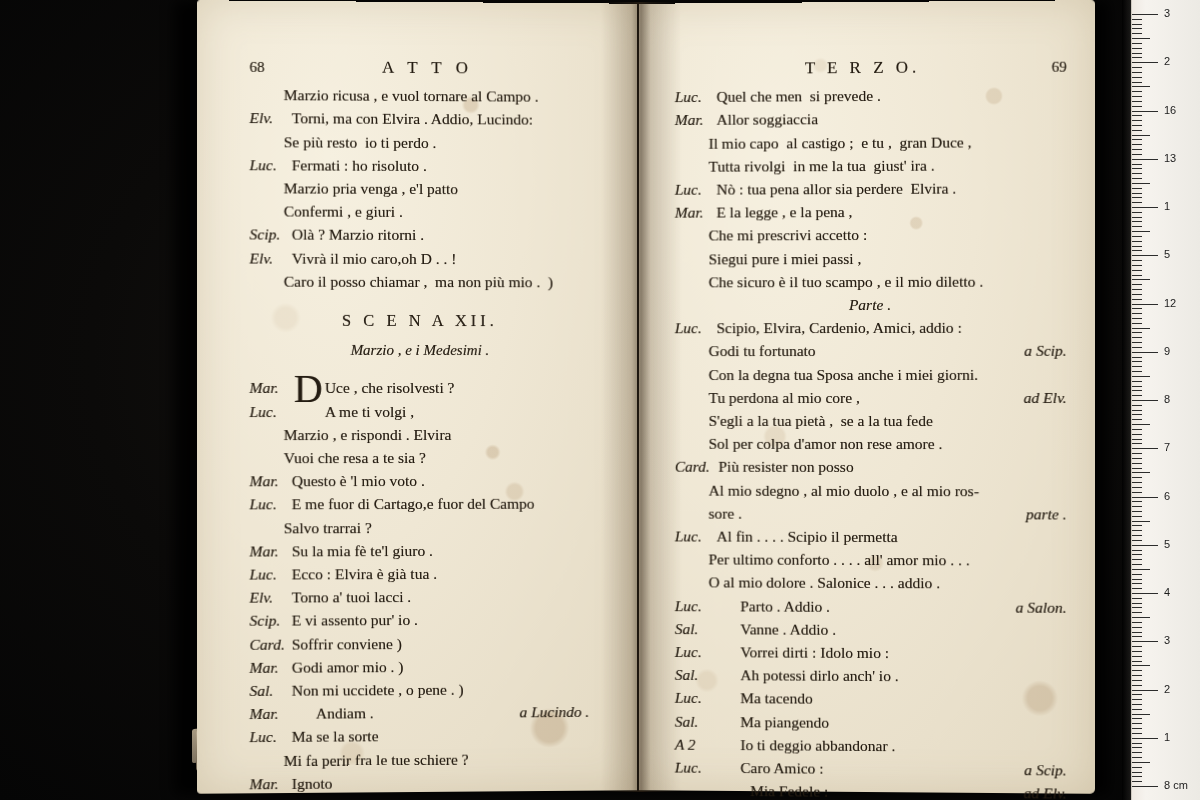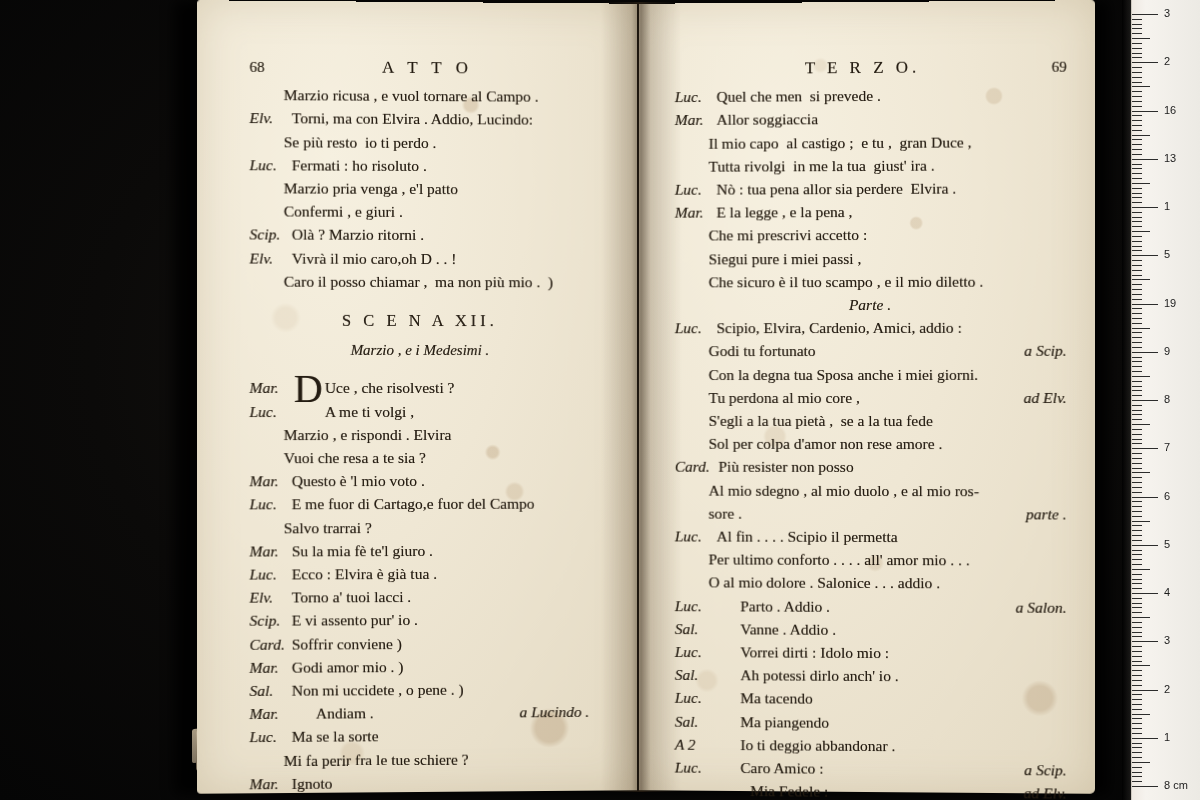--- a/index.html
+++ b/index.html
@@ -456,21 +456,21 @@
         <div class="tick" style="top: 260.075px; width: 10px;"></div>
         <div class="tick" style="top: 264.9px; width: 10px;"></div>
         <div class="tick" style="top: 269.725px; width: 10px;"></div>
         <div class="tick" style="top: 274.55px; width: 10px;"></div>
         <div class="tick" style="top: 279.375px; width: 18px;"></div>
         <div class="tick" style="top: 284.2px; width: 10px;"></div>
         <div class="tick" style="top: 289.025px; width: 10px;"></div>
         <div class="tick" style="top: 293.85px; width: 10px;"></div>
         <div class="tick" style="top: 298.675px; width: 10px;"></div>
         <div class="tick" style="top: 303.5px; width: 26px;"></div>
-        <div class="num" style="top: 296.5px; left: 32px;">19</div>
+        <div class="num" style="top: 296.5px; left: 32px;">12</div>
         <div class="tick" style="top: 308.325px; width: 10px;"></div>
         <div class="tick" style="top: 313.15px; width: 10px;"></div>
         <div class="tick" style="top: 317.975px; width: 10px;"></div>
         <div class="tick" style="top: 322.8px; width: 10px;"></div>
         <div class="tick" style="top: 327.625px; width: 18px;"></div>
         <div class="tick" style="top: 332.45px; width: 10px;"></div>
         <div class="tick" style="top: 337.275px; width: 10px;"></div>
         <div class="tick" style="top: 342.1px; width: 10px;"></div>
         <div class="tick" style="top: 346.925px; width: 10px;"></div>
         <div class="tick" style="top: 351.75px; width: 26px;"></div>

